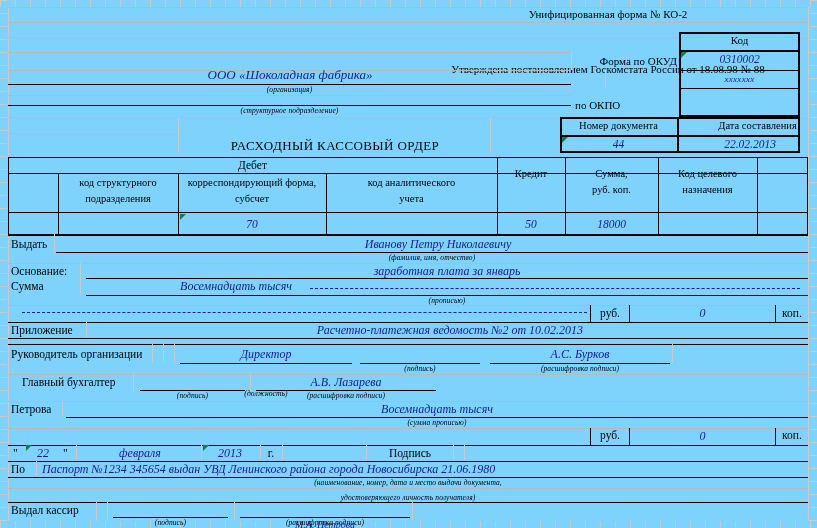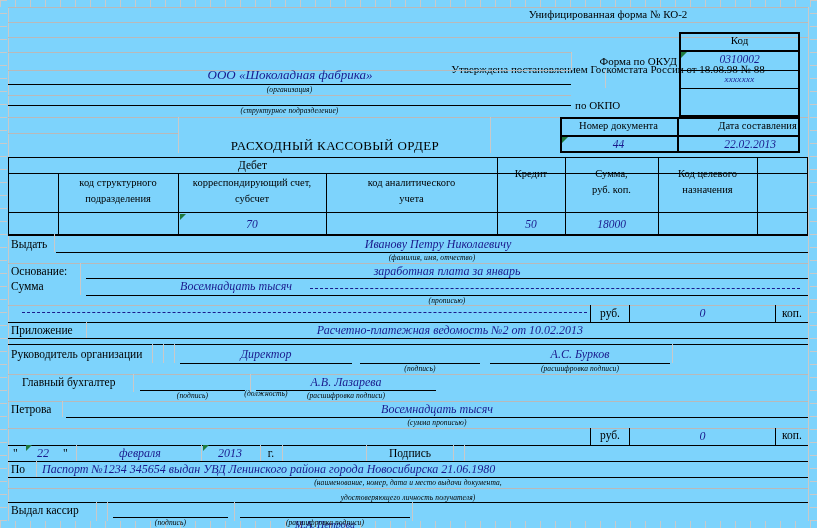--- a/index.html
+++ b/index.html
@@ -147,21 +147,21 @@
   <div class="vr" style="left:658px;top:157px;height:77px;"></div>
   <div class="vr" style="left:757px;top:157px;height:77px;"></div>
   <div class="vr" style="left:8px;top:157px;height:77px;"></div>
   <div class="vr" style="left:807px;top:157px;height:77px;"></div>
 
   <div class="txt ctr" style="left:8px;top:160px;width:489px;font-size:11.5px;">Дебет</div>
 
   <div class="txt ctr" style="left:58px;top:178px;width:120px;font-size:10.5px;">код структурного</div>
   <div class="txt ctr" style="left:58px;top:194px;width:120px;font-size:10.5px;">подразделения</div>
 
-  <div class="txt ctr" style="left:178px;top:178px;width:148px;font-size:10.5px;">корреспондирующий счет,</div>
+  <div class="txt ctr" style="left:178px;top:178px;width:148px;font-size:10.5px;">корреспондирующий форма,</div>
   <div class="txt ctr" style="left:178px;top:194px;width:148px;font-size:10.5px;">субсчет</div>
 
   <div class="txt ctr" style="left:326px;top:194px;width:171px;font-size:10.5px;">учета</div>
   <div class="txt ctr" style="left:326px;top:178px;width:171px;font-size:10.5px;">код аналитического</div>
 
   <div class="txt ctr" style="left:497px;top:169px;width:68px;font-size:10.5px;">Кредит</div>
 
   <div class="txt ctr" style="left:565px;top:169px;width:93px;font-size:10.5px;">Сумма,</div>
   <div class="txt ctr" style="left:565px;top:185px;width:93px;font-size:10.5px;">руб. коп.</div>
 

